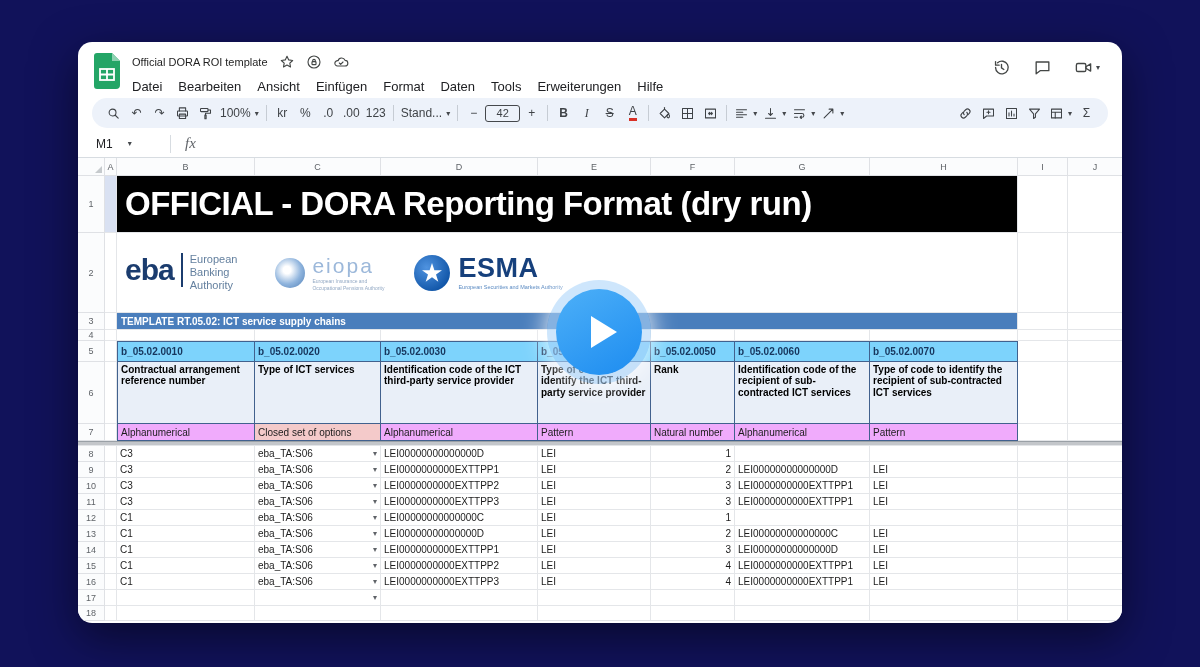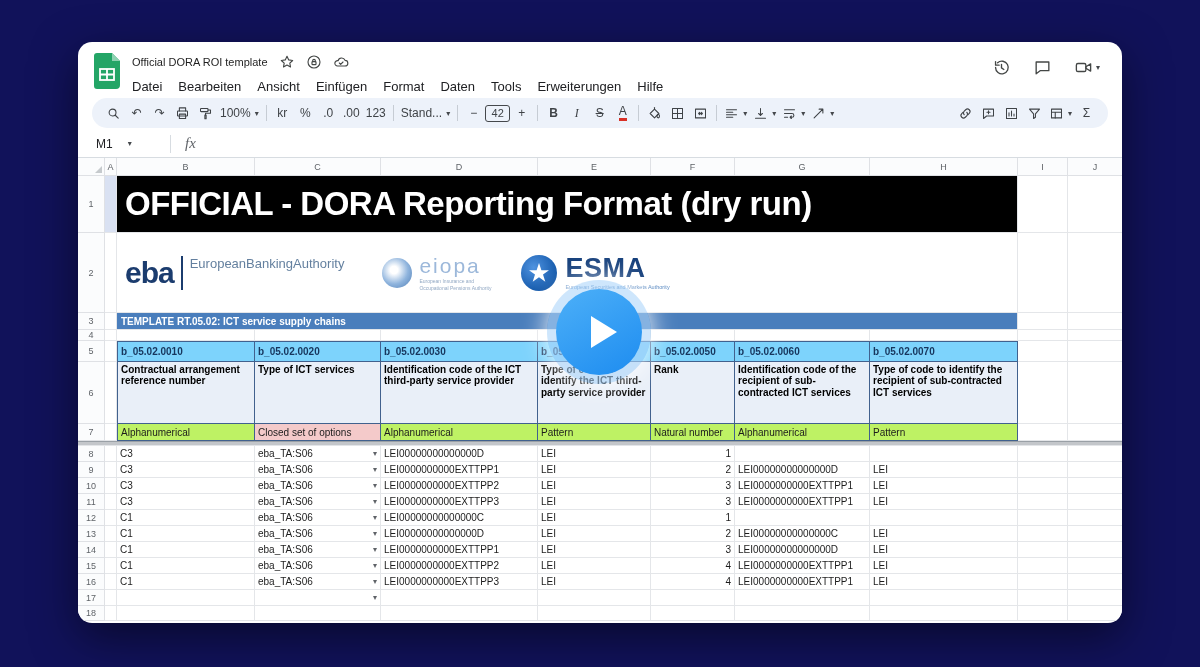--- a/index.html
+++ b/index.html
@@ -29,21 +29,21 @@
              display: flex; align-items: center; padding: 0 10px; color: #3f4347; font-size: 12px; }
   .tbi { min-width: 23px; height: 24px; display: inline-flex; align-items: center; justify-content: center;
          border-radius: 4px; padding: 0 3px; white-space: nowrap; gap: 1px; }
   .tbi svg { width: 15px; height: 15px; }
   .sep { width: 1px; height: 16px; background: #c6ccd4; margin: 0 4px; flex: none; }
   .caret::after { content: "▾"; font-size: 8px; color: #45484c; margin-left: 3px; }
   .bold { font-weight: bold; }
   .ital { font-style: italic; font-family: "Liberation Serif", serif; }
   .strike { text-decoration: line-through; }
   .acolor { border-bottom: 3px solid #d93025; line-height: 1.05; font-weight: 500; }
-  .size-box { width: 25px; height: 17px; border: 1px solid #45484c; border-radius: 3px;
+  .size-box { width: 35px; height: 17px; border: 1px solid #45484c; border-radius: 3px;
               display: inline-flex; align-items: center; justify-content: center; font-size: 11px; }
   .font-name { max-width: 54px; overflow: hidden; white-space: nowrap; }
   .rgrp { margin-left: auto; display: flex; align-items: center; }
 
   
   .formulabar { height: 28px; margin-top: 2px; display: flex; align-items: center;
                 border-bottom: 1px solid #d7dce1; font-size: 12px; color: #202124; }
   .namebox { width: 92px; padding-left: 18px; display: flex; align-items: center; }
   .namebox span { margin-right: 12px; }
   .fb-sep { width: 1px; height: 18px; background: #d7dce1; }
@@ -69,32 +69,32 @@
   .banner { background: #000; color: #fff; font-weight: bold; font-size: 33px; letter-spacing: -.5px; padding-left: 8px; }
   .tbanner { background: #4a7ebc; color: #fff; font-weight: bold; font-size: 10px; padding-left: 4px; }
   .num { justify-content: flex-end; }
   .dd::after { content: "▾"; margin-left: auto; color: #5f6368; font-size: 8px; }
 
   .hd5 { background: #7dd3fc; font-weight: bold; color: #17365d;
          border-right: 1px solid #41618e; border-bottom: 1px solid #41618e; border-top: 1px solid #41618e; }
   .hd6 { background: #e9eff8; font-weight: bold; color: #000; white-space: normal; line-height: 1.13;
          align-items: flex-start; padding: 2px 3px;
          border-right: 1px solid #41618e; border-bottom: 1px solid #41618e; }
-  .hd7 { background: #bef264; border-right: 1px solid #41618e; border-bottom: 1px solid #41618e; }
+  .hd7 { background: #f0abfc; border-right: 1px solid #41618e; border-bottom: 1px solid #41618e; }
   .pink { background: #f4caca; text-align: center; }
   .hfirst { border-left: 1px solid #41618e; }
 
   .freezebar { height: 5px; background: #c3c6ca; border-top: 1px solid #9aa0a6; border-bottom: 1px solid #e3e5e8; }
 
   
   .logos { gap: 0; padding-left: 8px; }
   .eba { display: flex; align-items: flex-start; gap: 7px; }
   .eba-word { font-size: 30px; font-weight: bold; color: #1b3c6e; letter-spacing: -1px; }
   .eba-bar { width: 2px; height: 34px; background: #1b3c6e; }
-  .eba-lines { display: flex; font-size: 13px; color: #64809f; line-height: 1.18; }
+  .eba-lines { display: flex; flex-direction: column; font-size: 11px; color: #64809f; line-height: 1.18; }
   .eiopa { display: flex; align-items: center; gap: 7px; margin-left: 38px; filter: blur(.7px); }
   .eiopa-circle { width: 30px; height: 30px; border-radius: 50%; flex: none;
                   background: radial-gradient(circle at 40% 40%, #fff 15%, #8fb4dd 55%, #4d7cb4); }
   .eiopa-col { display: flex; flex-direction: column; }
   .eiopa-word { font-size: 21px; color: #9cb8da; letter-spacing: 2px; }
   .eiopa-sub { font-size: 5px; color: #93a9c4; line-height: 1.3; }
   .esma { display: flex; align-items: center; gap: 8px; margin-left: 30px; }
   .esma-circle { width: 36px; height: 36px; border-radius: 50%; flex: none;
                  background: radial-gradient(circle at 35% 35%, #4f93e0, #1156a8 75%);
                  display: flex; align-items: center; justify-content: center; }

